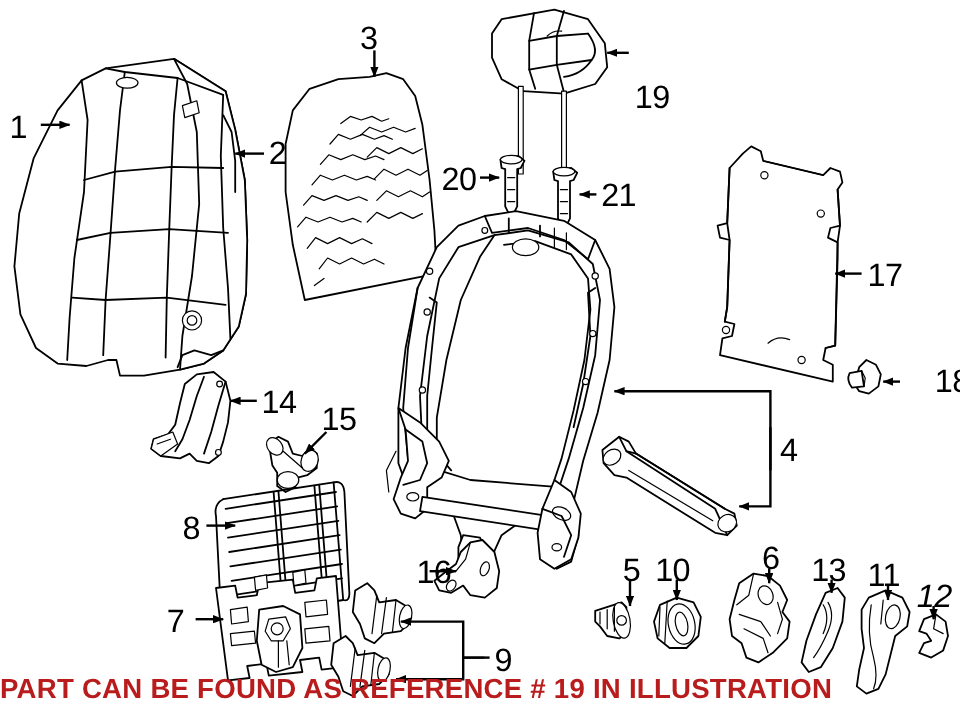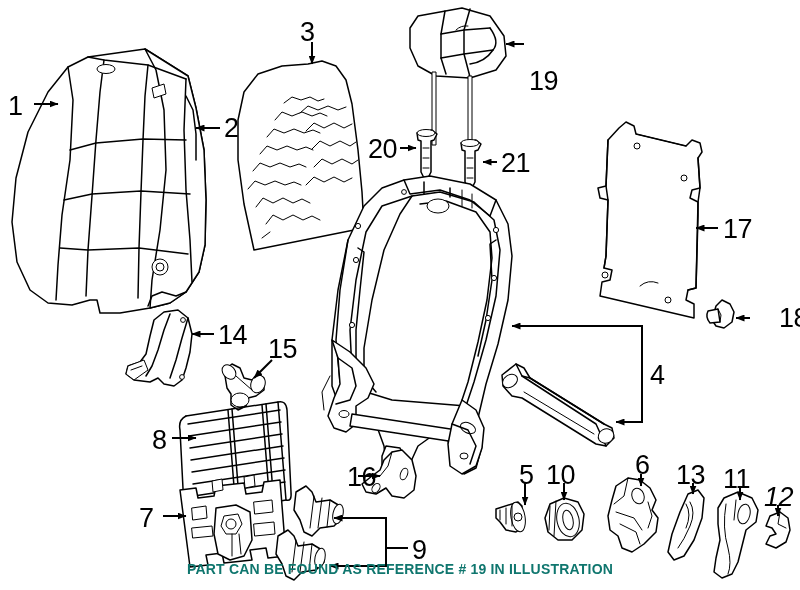--- a/index.html
+++ b/index.html
@@ -23,25 +23,24 @@
     line-height:1;
     letter-spacing:-0.5px;
     white-space:nowrap;
     user-select:none;
   }
   #footer-note{
     position:absolute;
     left:0;
     top:561px;
     width:800px;
-    text-align:center;
     font-family:"Liberation Sans","DejaVu Sans",sans-serif;
-    font-size:14px;
+    font-size:23px;
     font-weight:bold;
-    color:#0f766e;
+    color:#b91c1c;
     letter-spacing:0.2px;
     white-space:nowrap;
     user-select:none;
   }
 </style>
 </head>
 <body>
 
 <div id="diagram-root">
 

